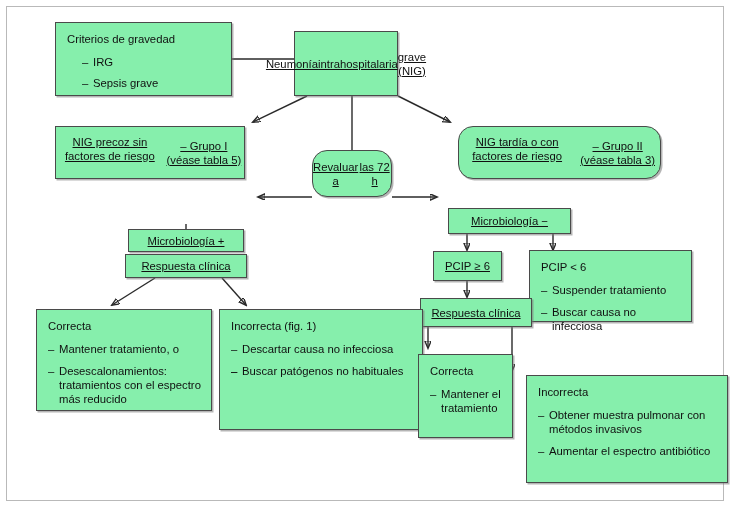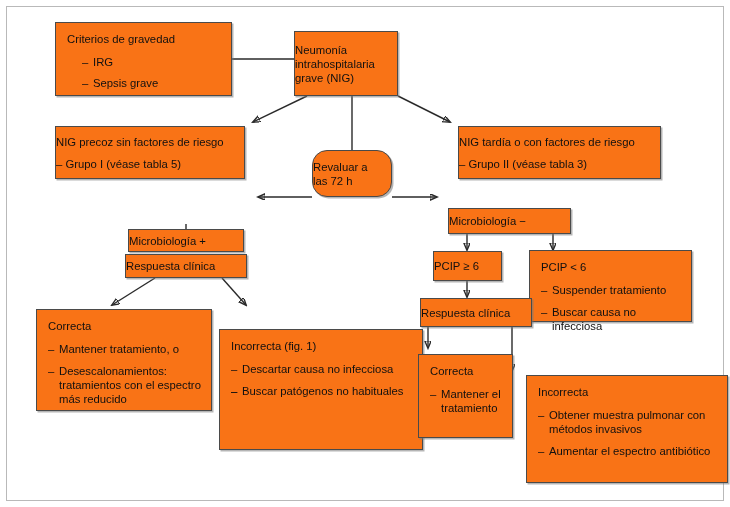--- a/index.html
+++ b/index.html
@@ -23,35 +23,36 @@
     left: 6px;
     top: 6px;
     width: 718px;
     height: 495px;
     border: 1px solid #b9b9b9;
     box-sizing: border-box;
     pointer-events: none;
   }
   .box {
     position: absolute;
-    background: #f97316;
+    background: #86efac;
     border: 1px solid #4a4a4a;
     box-sizing: border-box;
     box-shadow: 1.5px 1.5px 0 rgba(120,120,120,0.55);
     color: #101010;
     font-size: 11.3px;
     line-height: 14px;
     -webkit-font-smoothing: antialiased;
   }
   .box.center {
     display: flex;
-    flex-direction: column;
-    align-items: flex-start;
+    flex-direction: row;
+    align-items: center;
     justify-content: center;
     text-align: center;
+    text-decoration: underline;
   }
   .box.pad {
     padding: 9px 10px 9px 11px;
   }
   .title {
     display: block;
     margin-bottom: 9px;
   }
   .bullets {
     margin: 0;
@@ -150,21 +151,21 @@
     <span>Neumonía</span>
     <span>intrahospitalaria</span>
     <span>grave (NIG)</span>
   </div>
 
   <div class="box center" style="left:55px; top:126px; width:190px; height:53px;">
     <span style="margin-bottom:8px;">NIG precoz sin factores de riesgo</span>
     <span>– Grupo I (véase tabla 5)</span>
   </div>
 
-  <div class="box center" style="left:458px; top:126px; width:203px; height:53px;">
+  <div class="box center" style="left:458px; top:126px; width:203px; height:53px;border-radius:15px;">
     <span style="margin-bottom:8px;">NIG tardía o con factores de riesgo</span>
     <span>– Grupo II (véase tabla 3)</span>
   </div>
 
   <div class="box center" style="left:312px; top:150px; width:80px; height:47px;border-radius:15px;">
     <span>Revaluar a</span>
     <span>las 72 h</span>
   </div>
 
   <div class="box center" style="left:128px; top:201px; width:116px; height:23px;margin-top:28px;">
@@ -196,21 +197,21 @@
   </div>
 
   <div class="box pad" style="left:36px; top:309px; width:176px; height:102px;">
     <span class="title">Correcta</span>
     <ul class="bullets">
       <li><span class="dash">–</span><span>Mantener tratamiento, o</span></li>
       <li><span class="dash">–</span><span>Desescalonamientos: tratamientos con el espectro más reducido</span></li>
     </ul>
   </div>
 
-  <div class="box pad" style="left:219px; top:309px; width:204px; height:121px;margin-top:20px;">
+  <div class="box pad" style="left:219px; top:309px; width:204px; height:121px;">
     <span class="title">Incorrecta (fig. 1)</span>
     <ul class="bullets">
       <li><span class="dash">–</span><span>Descartar causa no infecciosa</span></li>
       <li><span class="dash">–</span></li>
       <li><span class="dash">–</span><span>Buscar patógenos no habituales</span></li>
     </ul>
   </div>
 
   <div class="box pad" style="left:418px; top:354px; width:95px; height:84px;">
     <span class="title">Correcta</span>

